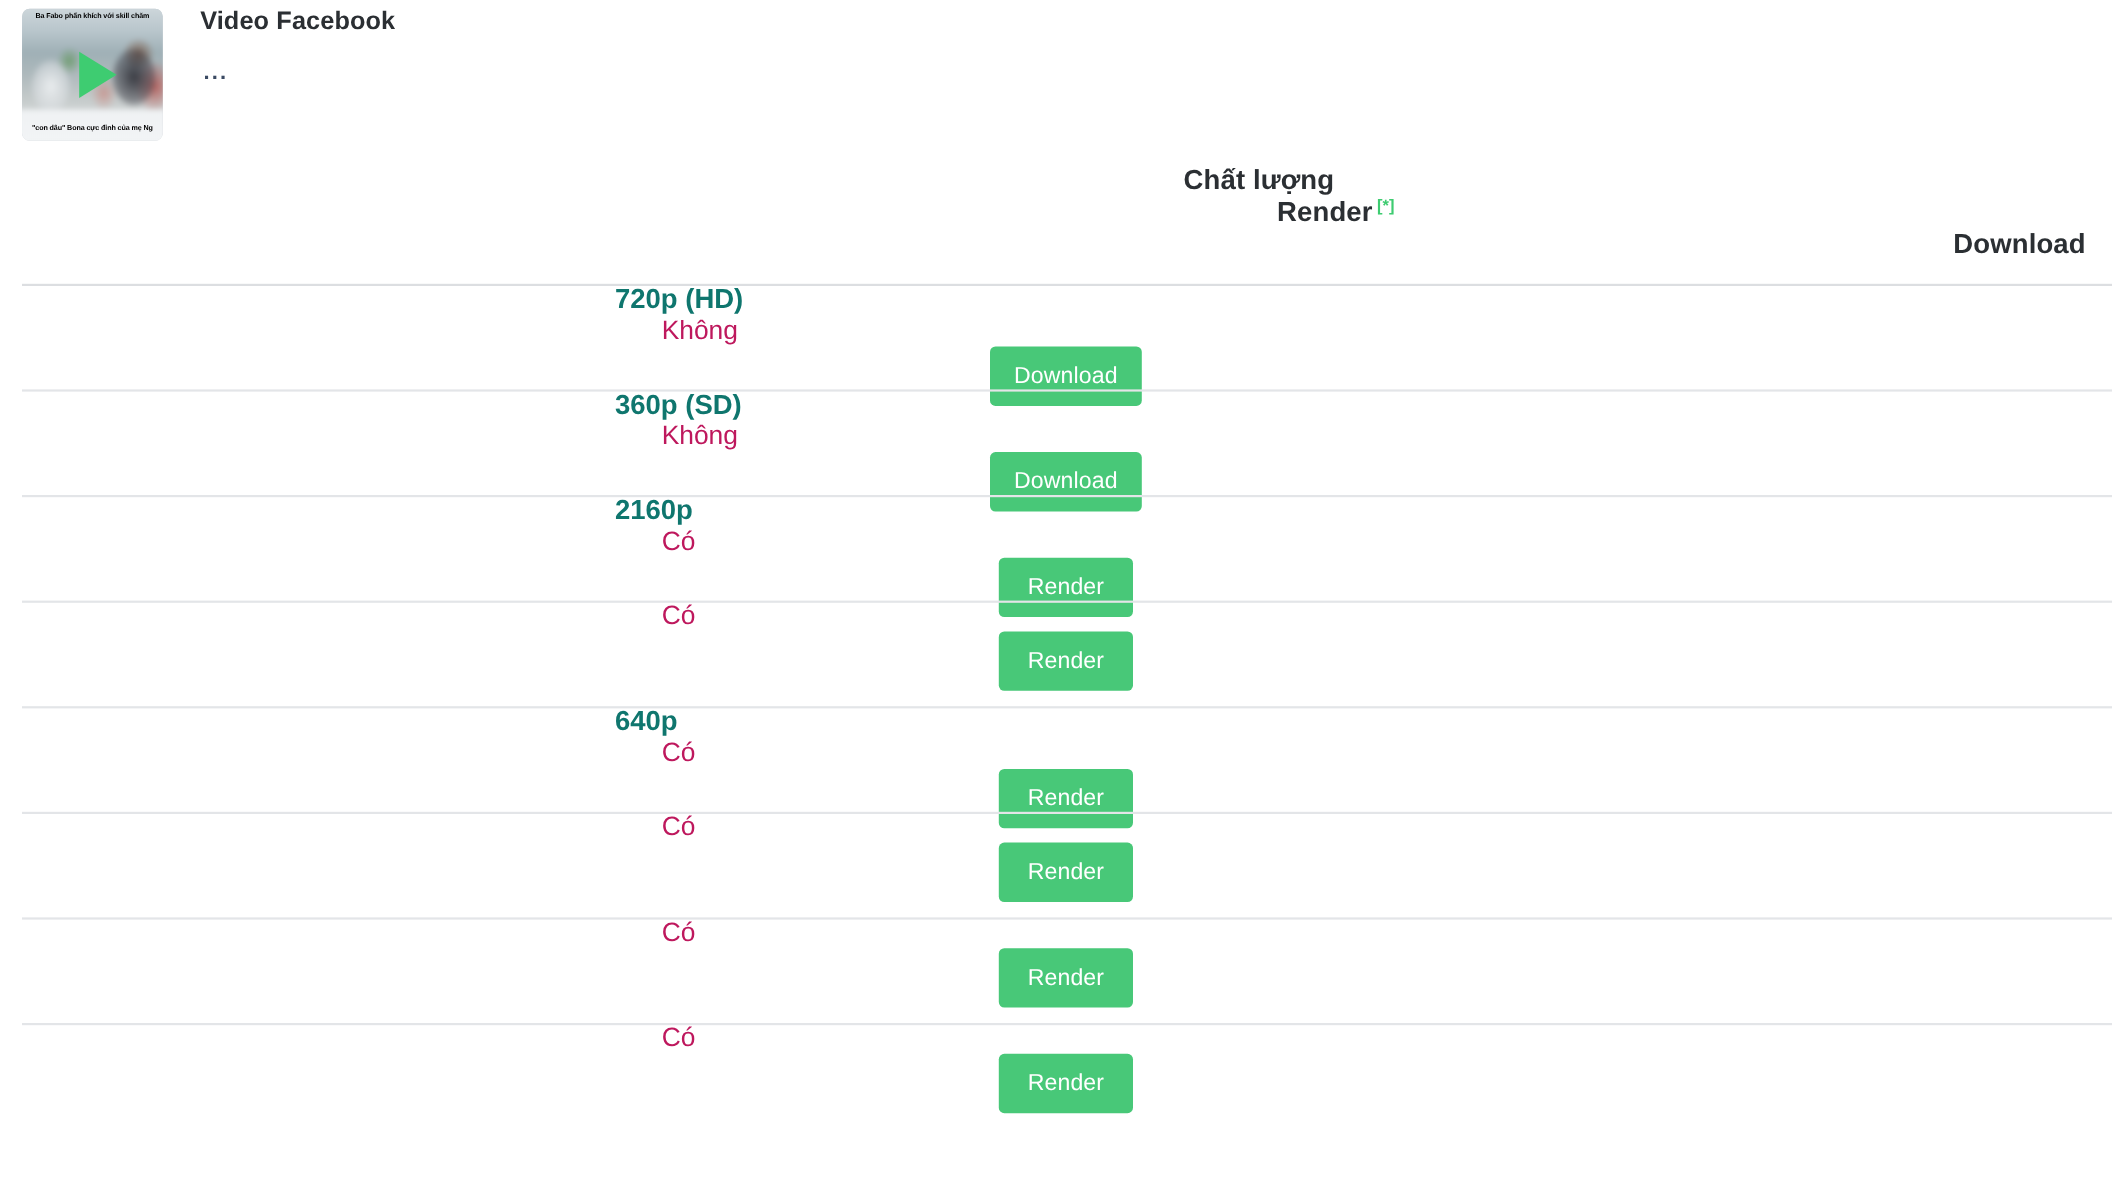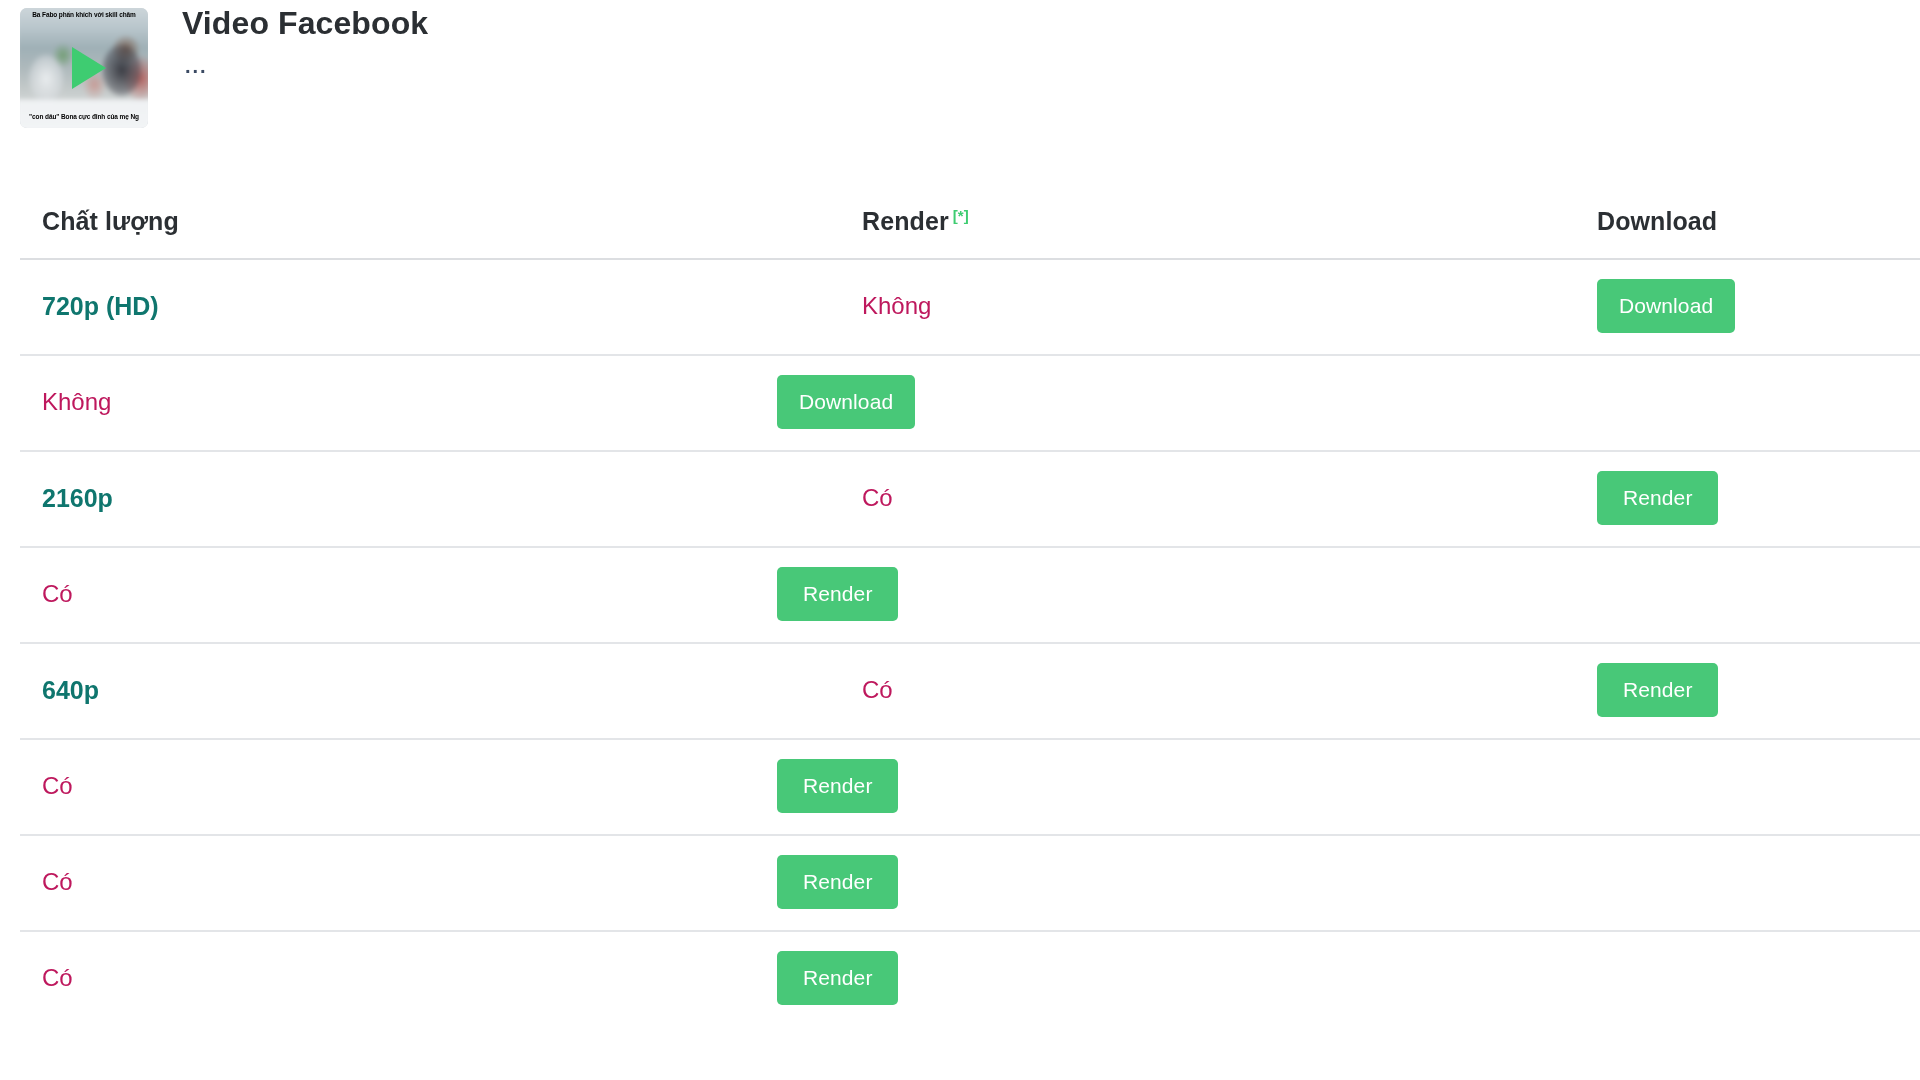--- a/index.html
+++ b/index.html
@@ -105,21 +105,21 @@
     border-left: 34px solid #3ecc71;
     border-top: 21px solid transparent;
     border-bottom: 21px solid transparent;
     margin-left: 5px;
   }
 
   .video-title {
     position: absolute;
     left: 182px;
     top: 5px;
-    font-size: 32px;
+    font-size: 23px;
     font-weight: 700;
     color: #2b2f33;
     letter-spacing: 0.1px;
   }
 
   .video-desc {
     position: absolute;
     left: 185px;
     top: 60px;
     font-size: 20px;
@@ -136,20 +136,21 @@
     top: 150px;
     width: 1920px;
   }
 
   .qt-row {
     position: relative;
     display: flex;
     align-items: center;
     height: 96px;
     padding: 0 24px 0 42px;
+    flex-direction: column;
   }
 
   .qt-head {
     height: 108px;
     align-items: flex-end;
     padding-bottom: 22px;
   }
 
   .qt-row + .qt-row::before {
     content: "";
@@ -251,20 +252,21 @@
 
     <div class="qt-row">
       <div class="col-quality cell-quality">720p (HD)</div>
       <div class="col-render cell-render">Không</div>
       <div class="col-download">
         <button class="action-btn">Download</button>
       </div>
     </div>
 
     <div class="qt-row">
+      <div class="col-quality cell-quality">360p (SD)</div>
       <div class="col-render cell-render">Không</div>
       <div class="col-download">
         <button class="action-btn">Download</button>
       </div>
     </div>
 
     <div class="qt-row">
       <div class="col-quality cell-quality">2160p</div>
       <div class="col-render cell-render">Có</div>
       <div class="col-download">

